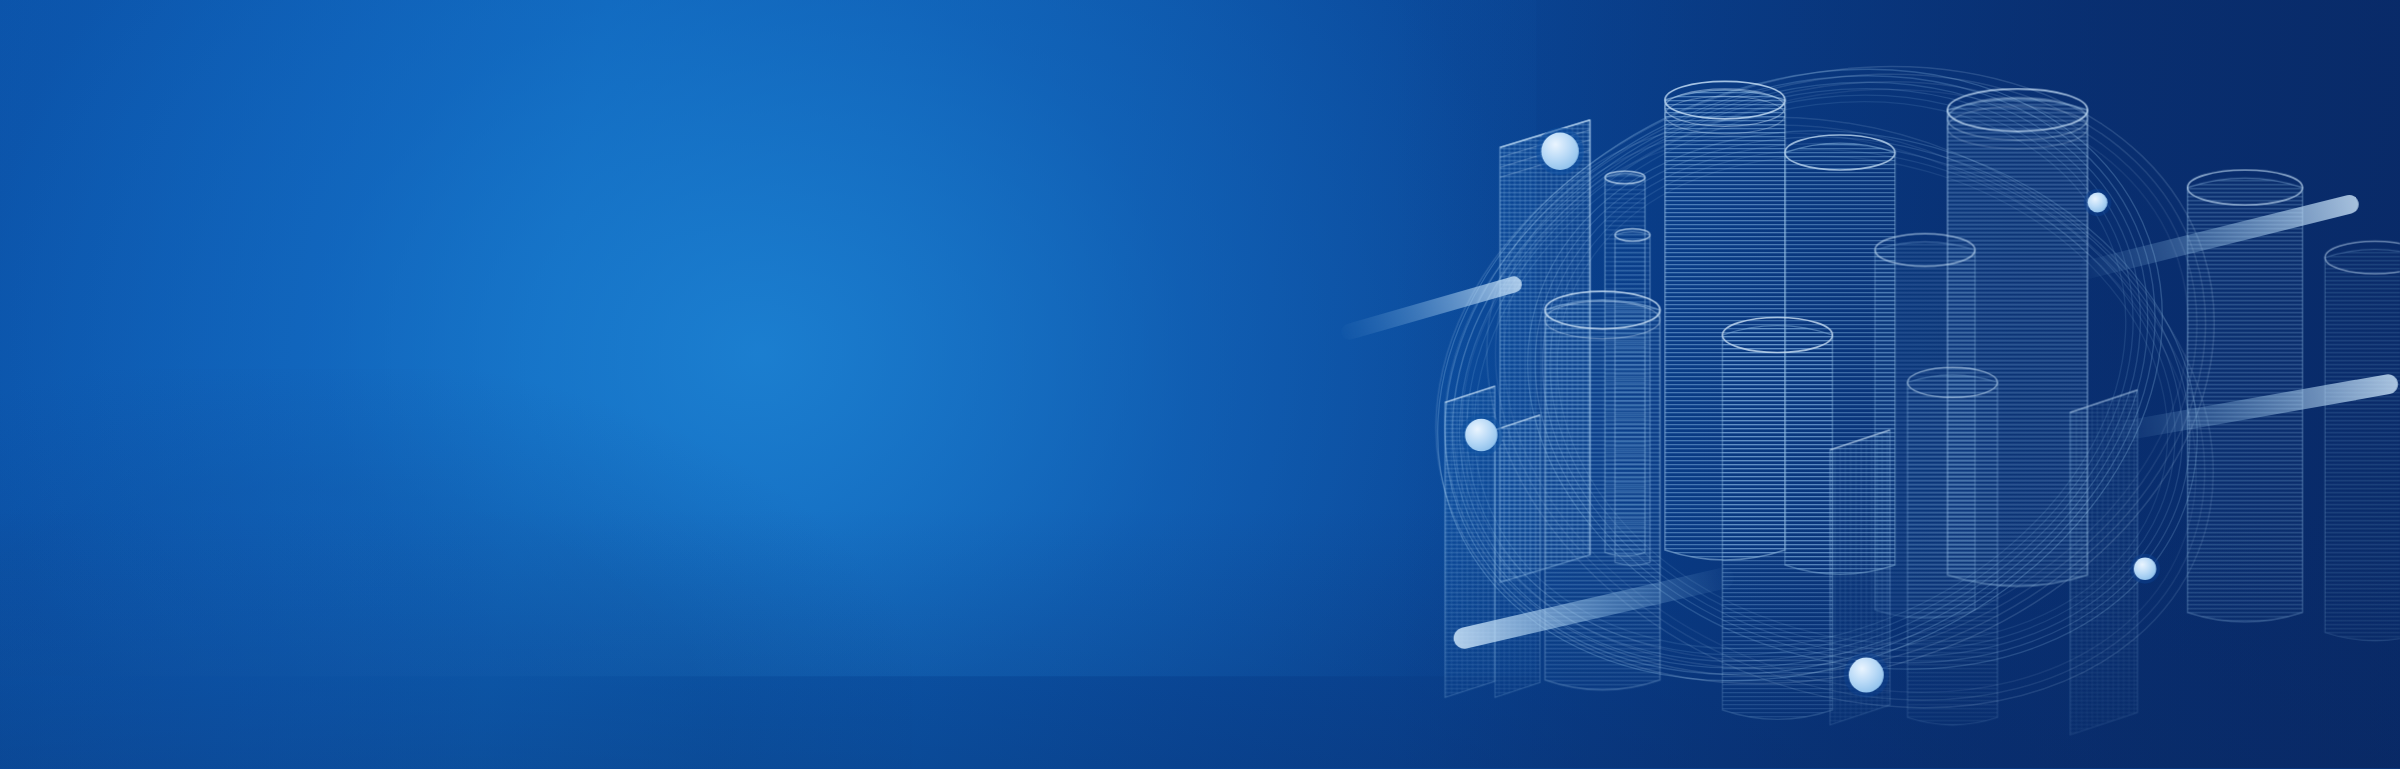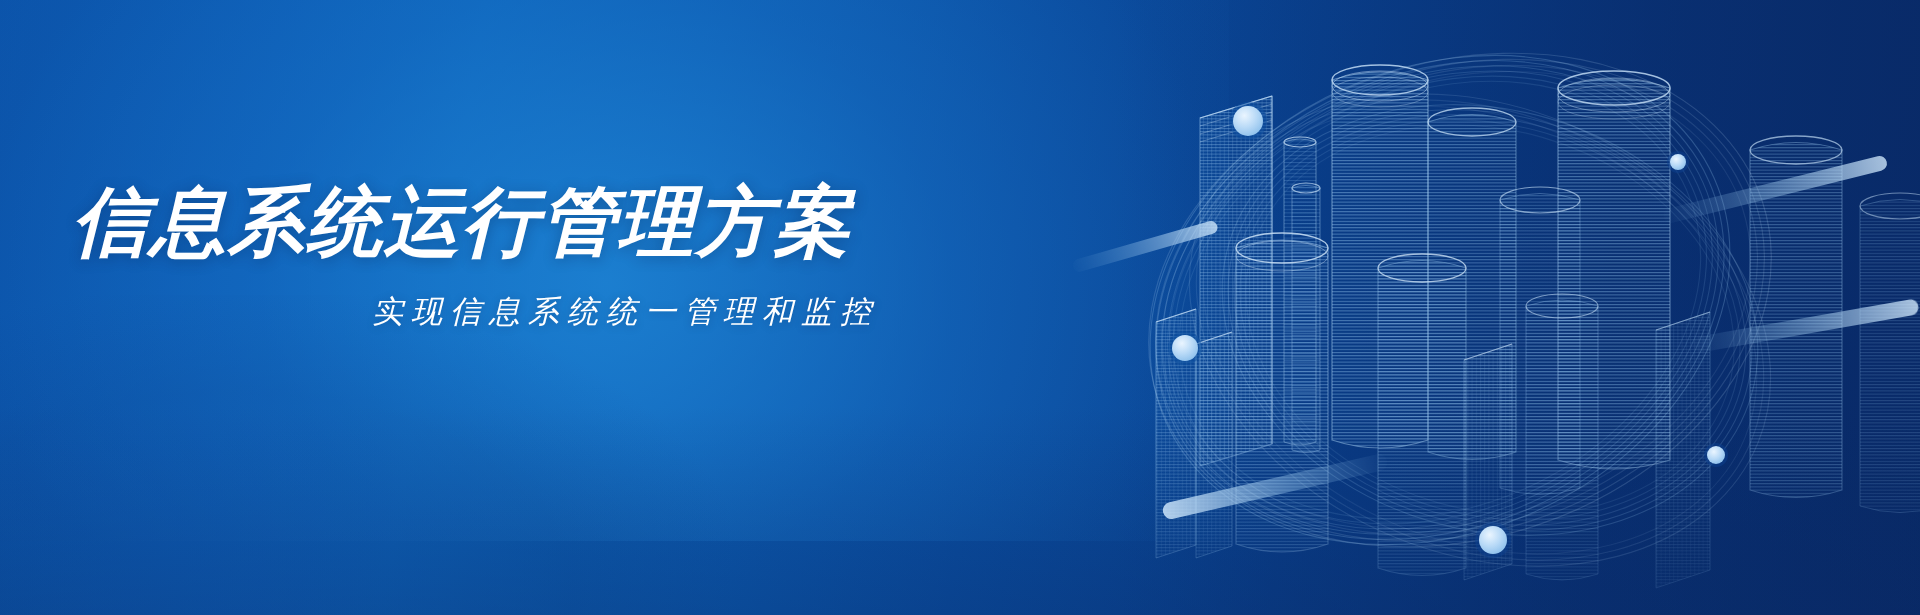--- a/index.html
+++ b/index.html
@@ -351,18 +351,14 @@
         </g>
         <g>
           <circle cx="433" cy="540" r="18" fill="#0b4090" opacity="0.45"></circle>
           <circle cx="433" cy="540" r="14" fill="url(#dotGrad)"></circle>
         </g>
 
       </g>
     </svg>
   </div>
 
-  <div class="text-block">
-    <h1 class="title">信息系统运行管理方案</h1>
-    <p class="subtitle">实现信息系统统一管理和监控</p>
-  </div>
 
 </div>
 
 </body></html>

